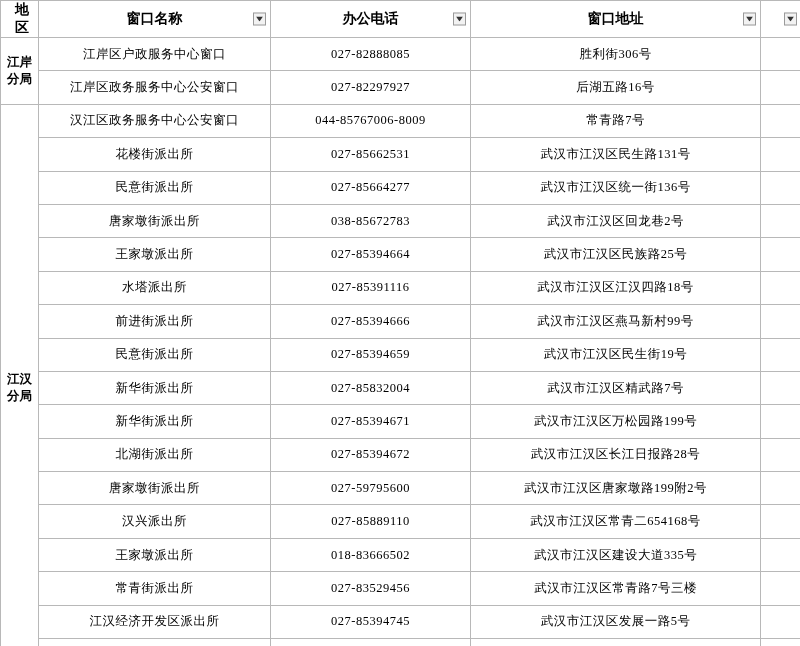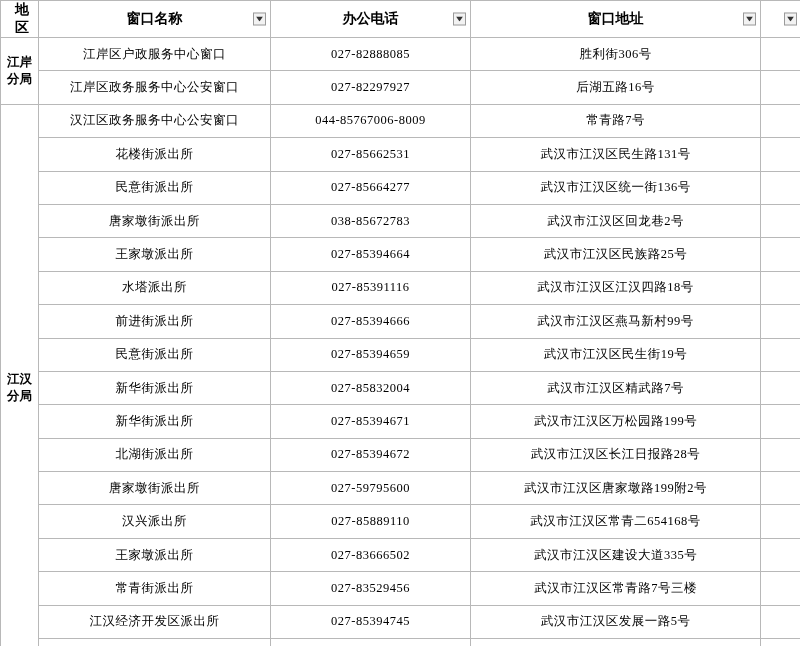--- a/index.html
+++ b/index.html
@@ -222,21 +222,21 @@
           <td class="extra"></td>
         </tr>
         <tr>
           <td>汉兴派出所</td>
           <td>027-85889110</td>
           <td>武汉市江汉区常青二654168号</td>
           <td class="extra"></td>
         </tr>
         <tr>
           <td>王家墩派出所</td>
-          <td>027-83666502</td>
+          <td>018-83666502</td>
           <td>武汉市江汉区建设大道335号</td>
           <td class="extra"></td>
         </tr>
         <tr>
           <td>常青街派出所</td>
           <td>027-83529456</td>
           <td>武汉市江汉区常青路7号三楼</td>
           <td class="extra"></td>
         </tr>
         <tr>

